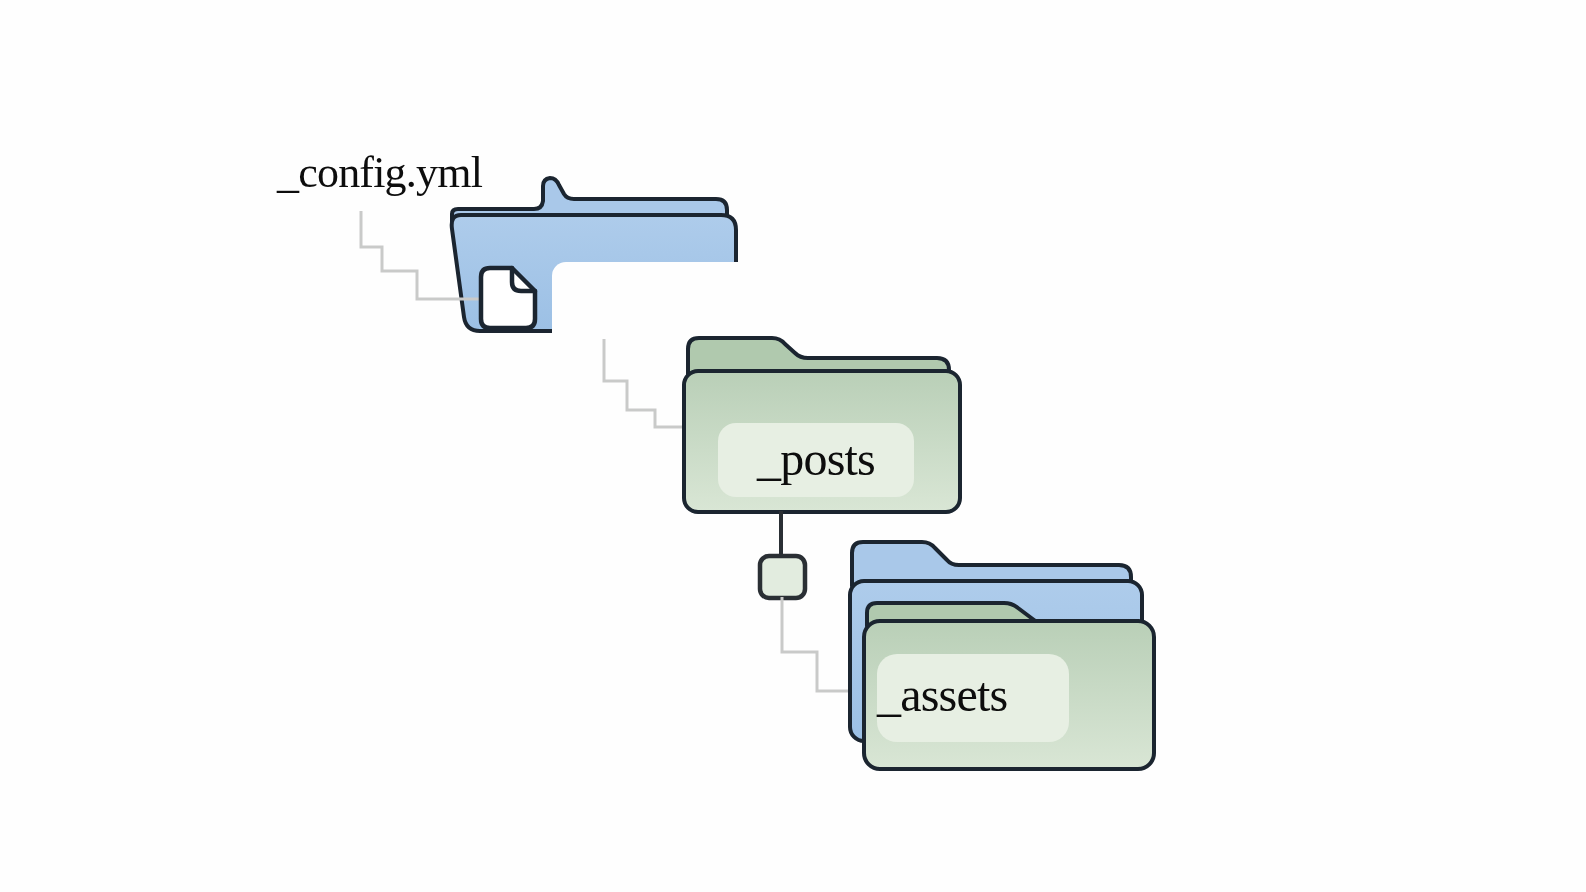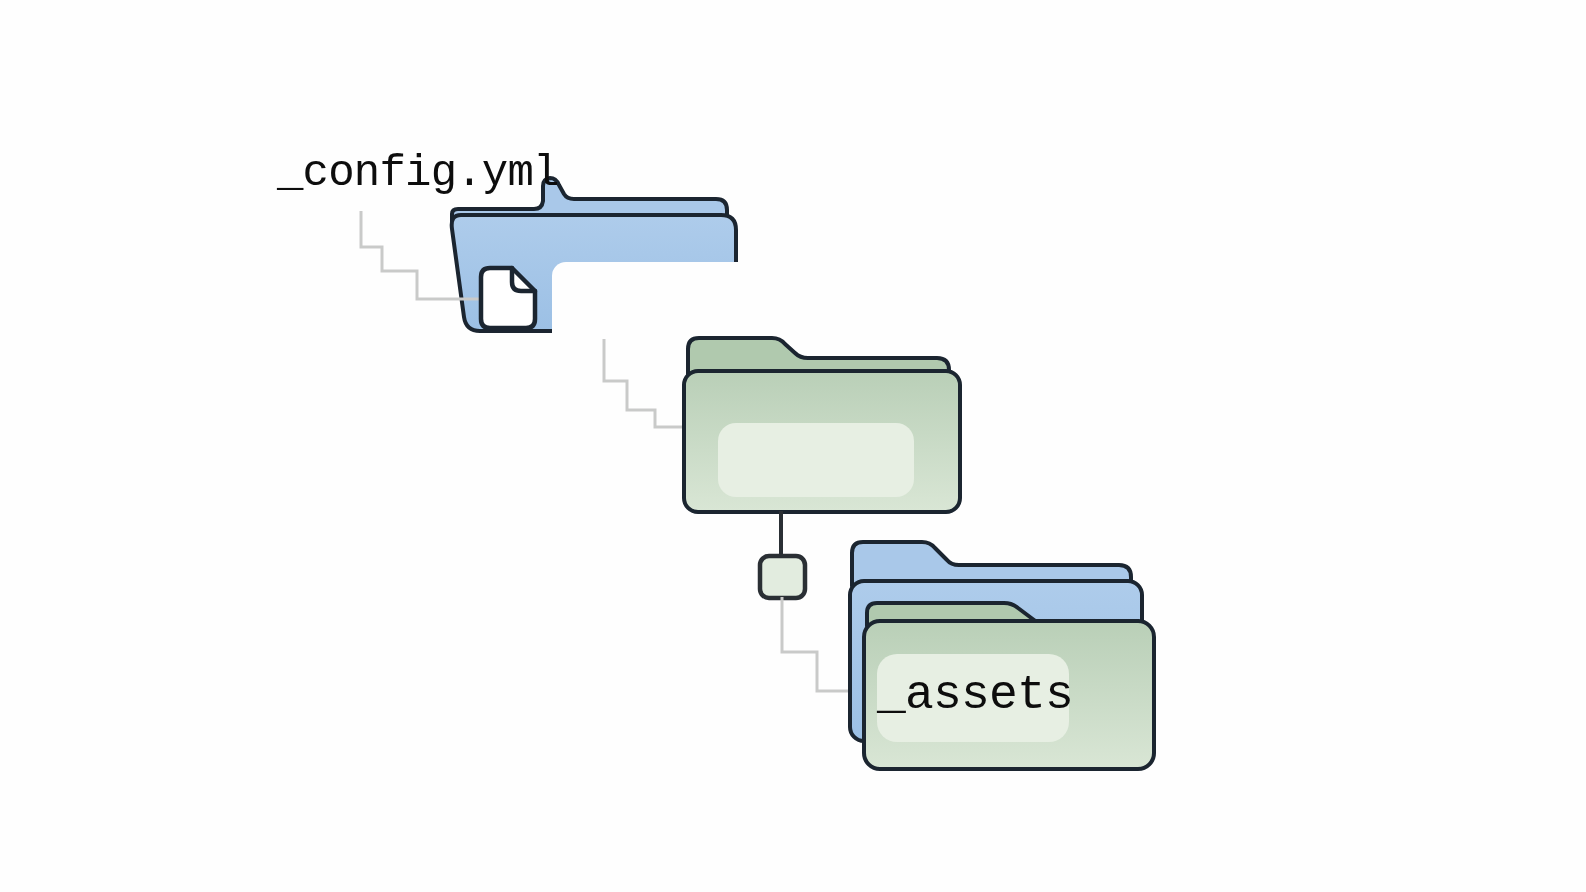--- a/index.html
+++ b/index.html
@@ -18,21 +18,21 @@
     --text:#0d0d0d;
   }
   html,body{margin:0;padding:0;}
   body{background:var(--background);}
   .canvas{
     position:relative;
     width:1586px;
     height:780px;
     background:var(--background);
     overflow:hidden;
-    font-family:Liberation Mono, monospace;
+    font-family:Liberation Serif, serif;
   }
   .diagram-svg{position:absolute;left:0;top:0;width:1586px;height:892px;}
 
   
   .blue-back{fill:var(--folder-blue-back);stroke:var(--outline);stroke-width:4;stroke-linejoin:round;}
   .blue-front{fill:url(#gradBlue);stroke:var(--outline);stroke-width:4;stroke-linejoin:round;}
   .green-back{fill:var(--folder-green-tab);stroke:var(--outline);stroke-width:4;stroke-linejoin:round;}
   .green-front{fill:url(#gradGreen);stroke:var(--outline);stroke-width:4;stroke-linejoin:round;}
   .pill{fill:var(--label-pill);}
   .notch{fill:var(--background);stroke:none;}
@@ -50,21 +50,21 @@
   .lbl{
     position:absolute;
     color:var(--text);
     letter-spacing:-0.8px;
     line-height:1;
     white-space:nowrap;
   }
   .lbl-config{left:277px;top:151px;font-size:44px;}
   .lbl-layouts{left:555px;top:285px;font-size:45px;}
   .lbl-posts{left:718px;top:435px;width:196px;text-align:center;font-size:48px;}
-  .lbl-assets-private{left:877px;top:671px;width:192px;text-align:center;font-size:48px;}
+  .lbl-assets-private{left:877px;top:671px;width:192px;font-size:48px;}
   .lbl-assets-public{left:839px;top:779px;width:300px;text-align:center;font-size:46px;}
 </style>
 </head>
 <body>
 
 <div class="canvas">
 
   <svg class="diagram-svg" viewBox="0 0 1586 892">
     <defs>
       <linearGradient id="gradBlue" x1="0" y1="0" x2="0" y2="1">
@@ -110,15 +110,16 @@
     </g>
 
     <g>
       <path class="green-back" d="M 867 626 L 867 613 Q 867 603 877 603 L 1004 603 Q 1012 603 1018 608 L 1034 620 Q 1039 624 1046 626 Z"></path>
       <rect class="green-front" x="864" y="621" width="290" height="148" rx="16"></rect>
       <rect class="pill" x="877" y="654" width="192" height="88" rx="20"></rect>
     </g>
   </svg>
 
   <div class="lbl lbl-config">_config.yml</div>
+  <div class="lbl lbl-posts">_posts</div>
   <div class="lbl lbl-assets-private">_assets</div>
 
 </div>
 
 </body></html>

